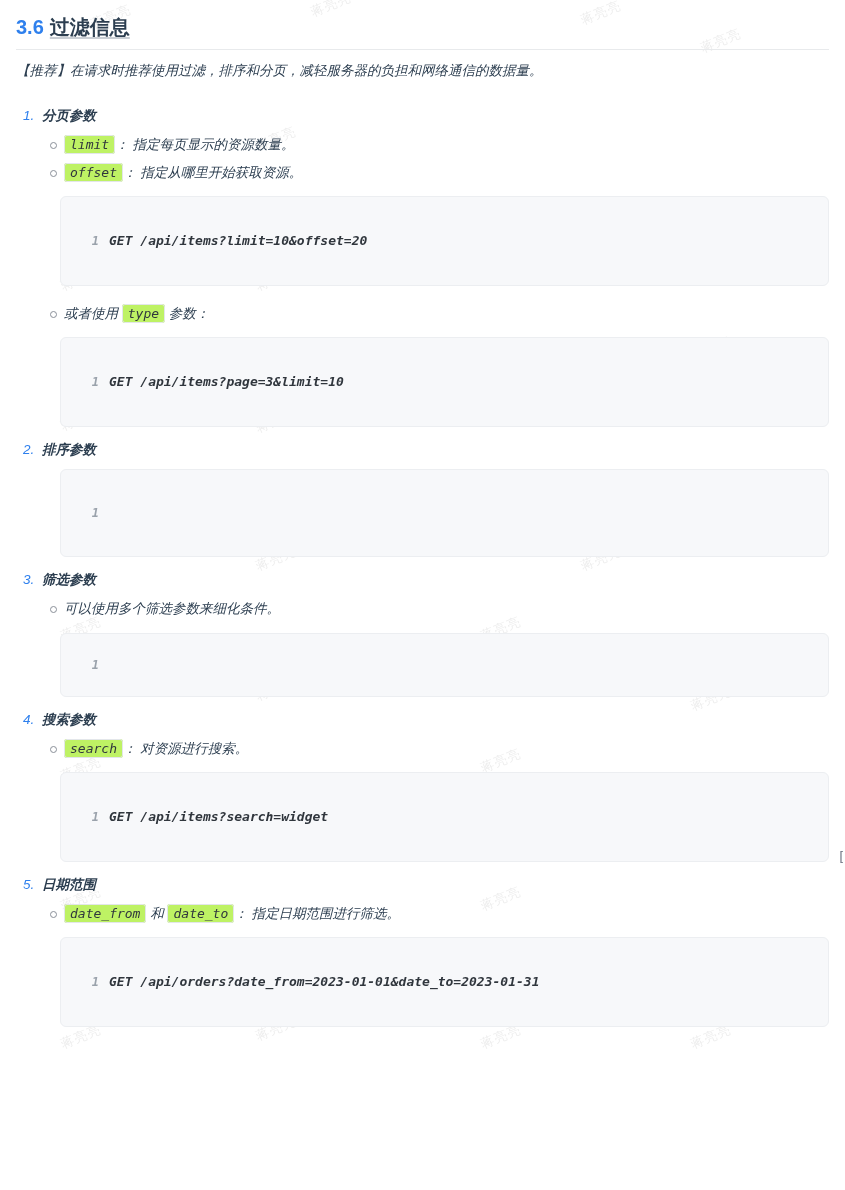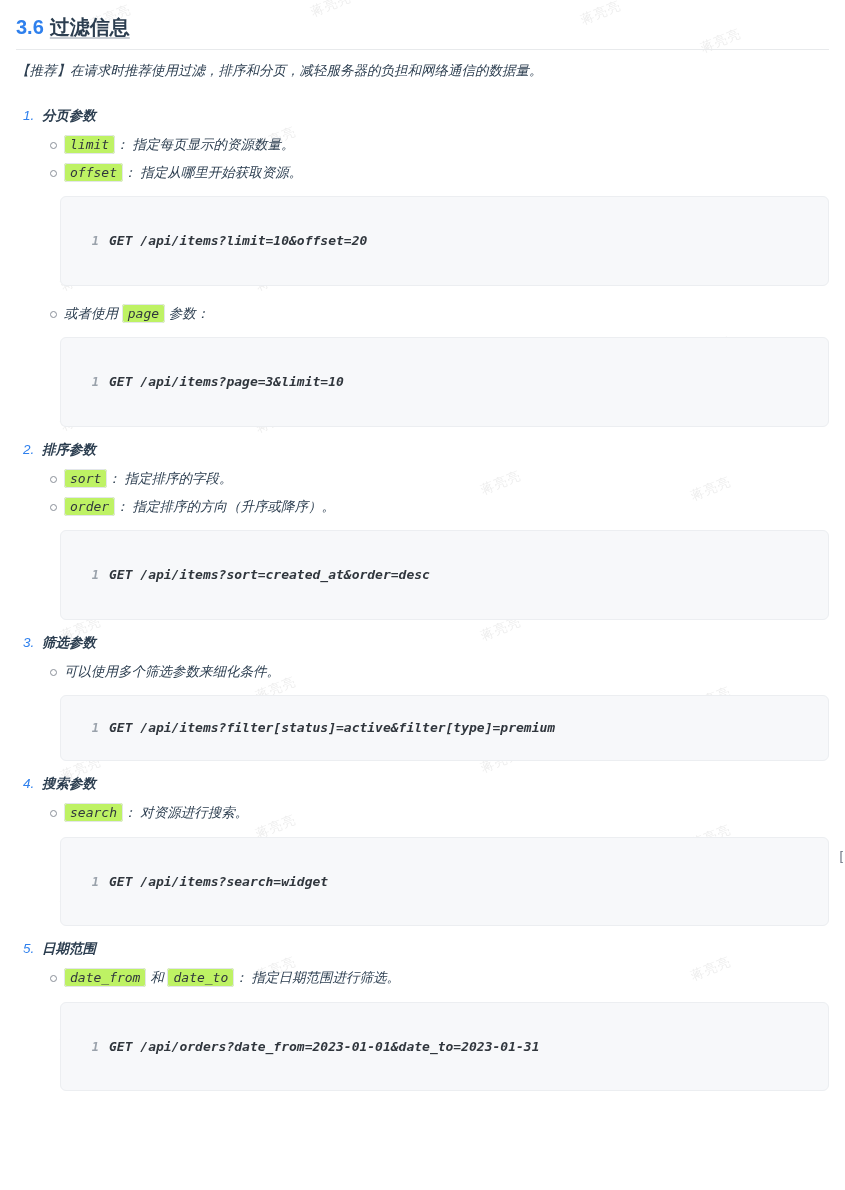--- a/index.html
+++ b/index.html
@@ -219,61 +219,51 @@
       </ul>
       <div class="codeblock tall">
         <div class="line">
           <span class="ln">1</span>
           <span class="code-text">GET /api/items?limit=10&amp;offset=20</span>
         </div>
       </div>
       <ul class="sub">
         <li>
           <span>或者使用</span>
-          <code class="inline">page</code>
+          <code class="inline">type</code>
           <span>参数：</span>
         </li>
       </ul>
       <div class="codeblock tall">
         <div class="line">
           <span class="ln">1</span>
           <span class="code-text">GET /api/items?page=3&amp;limit=10</span>
         </div>
       </div>
     </li>
 
     <li>
       <span>排序参数</span>
-      <ul class="sub">
-        <li>
-          <code class="inline">sort</code><span>：</span> <span>指定排序的字段。</span>
-        </li>
-        <li>
-          <code class="inline">order</code><span>：</span> <span>指定排序的方向（升序或降序）。</span>
-        </li>
-      </ul>
-      <div class="codeblock tall">
-        <div class="line">
-          <span class="ln">1</span>
-          <span class="code-text">GET /api/items?sort=created_at&amp;order=desc</span>
+      <div class="codeblock tall">
+        <div class="line">
+          <span class="ln">1</span>
         </div>
       </div>
     </li>
 
     <li>
       <span>筛选参数</span>
       <ul class="sub">
         <li>
           <span>可以使用多个筛选参数来细化条件。</span>
         </li>
       </ul>
       <div class="codeblock">
         <div class="line">
           <span class="ln">1</span>
-          <span class="code-text">GET /api/items?filter[status]=active&amp;filter[type]=premium</span>
         </div>
       </div>
     </li>
 
     <li>
       <span>搜索参数</span>
       <ul class="sub">
         <li>
           <code class="inline">search</code><span>：</span> <span>对资源进行搜索。</span>
         </li>

